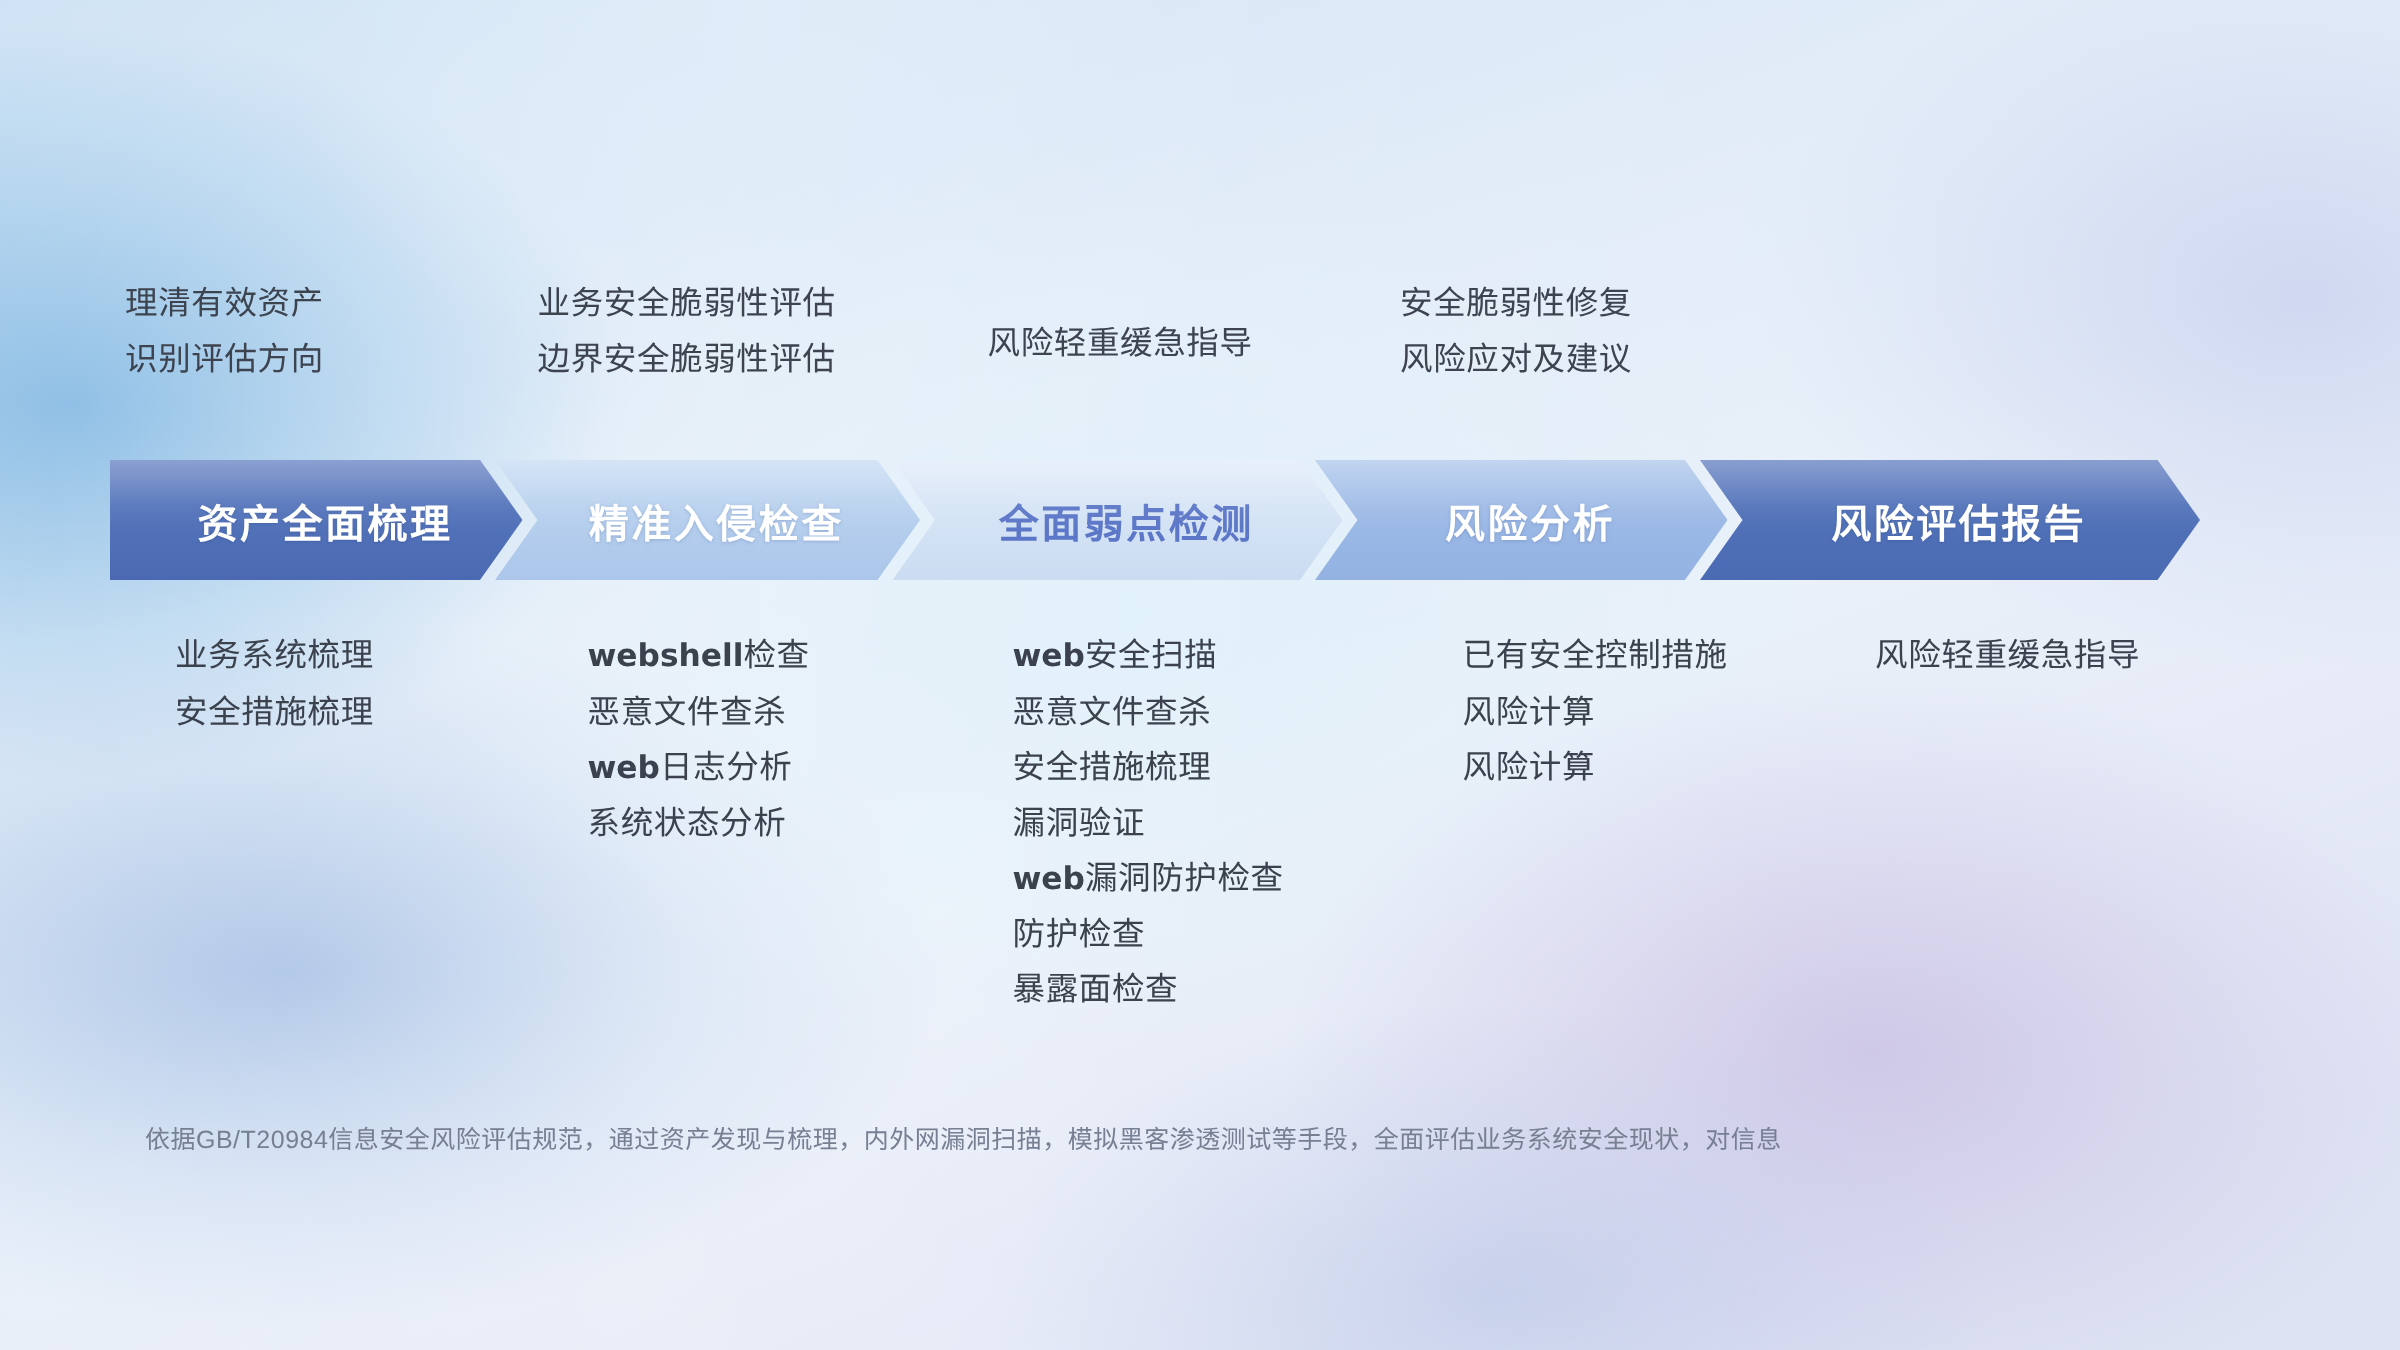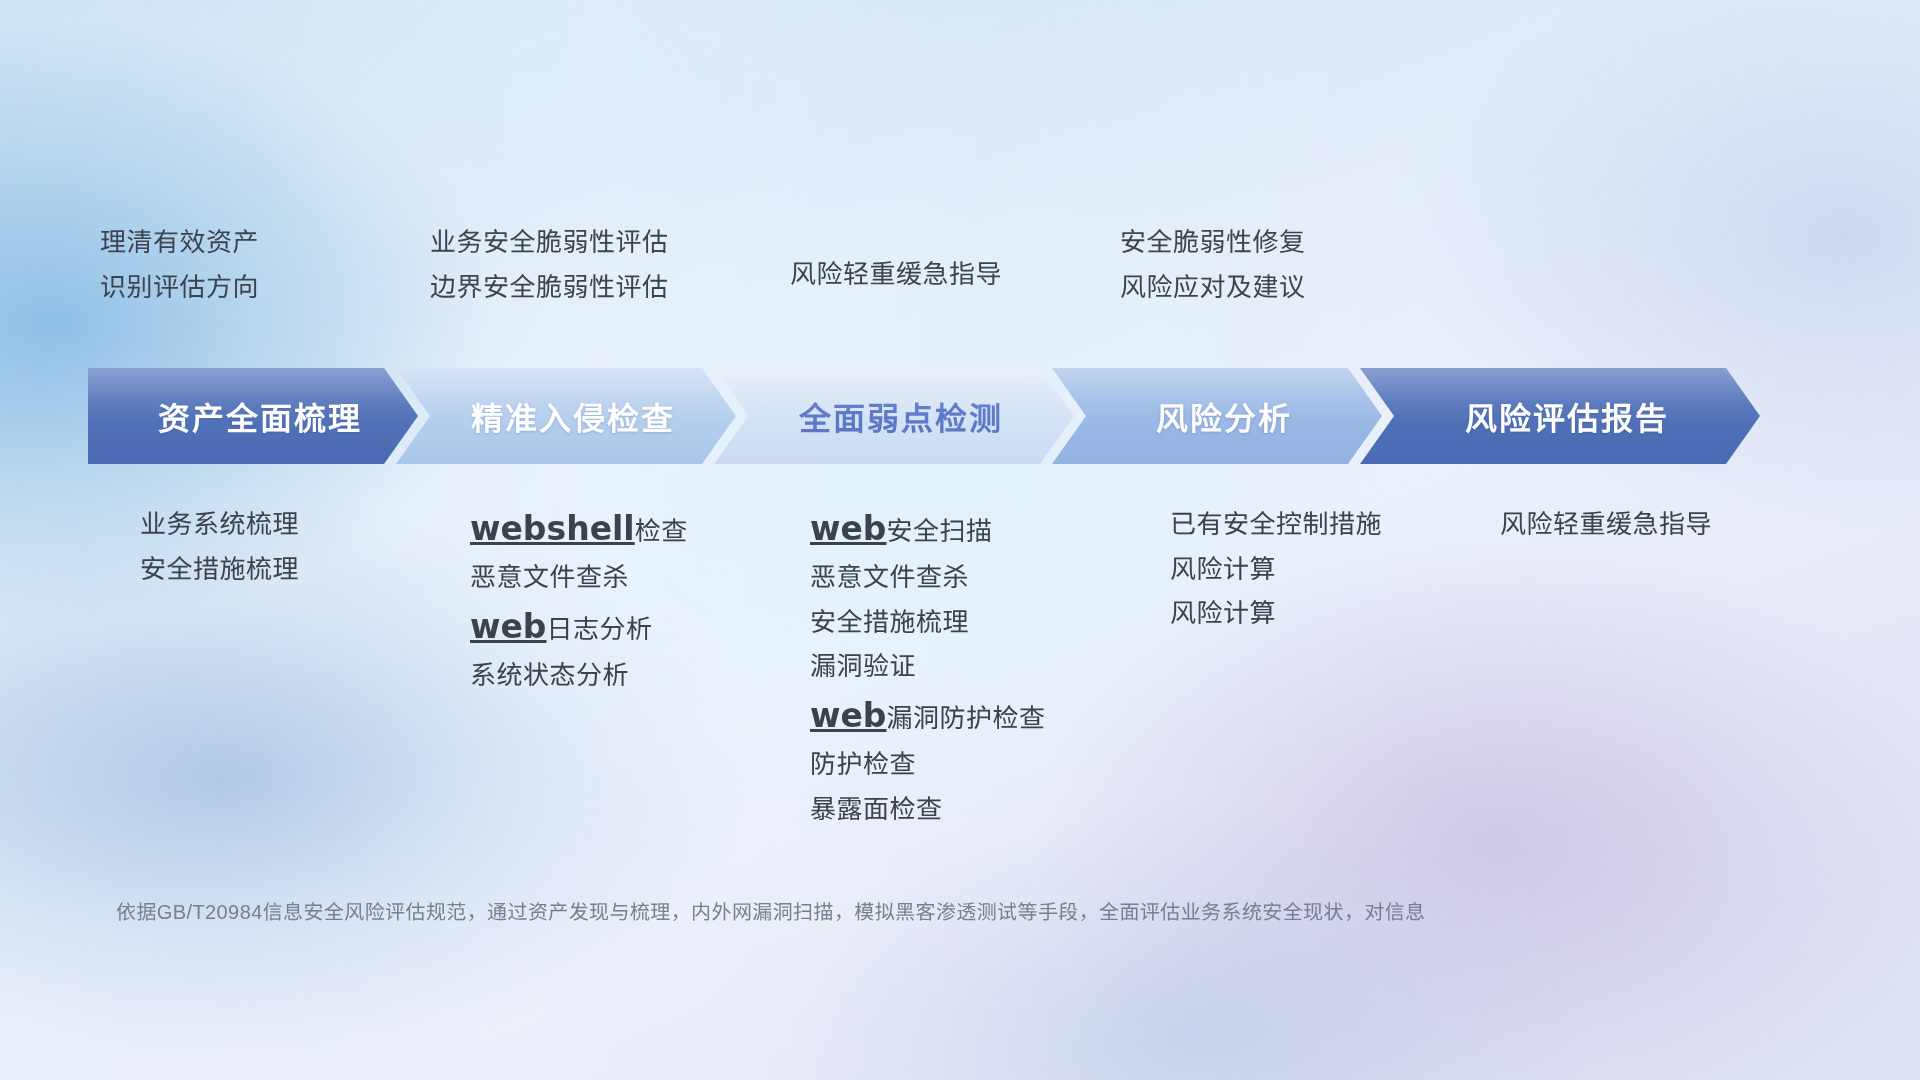--- a/index.html
+++ b/index.html
@@ -160,23 +160,22 @@
     font-size: 26px;
     color: #3b424e;
     letter-spacing: 0.5px;
     line-height: 1.25;
     white-space: nowrap;
     margin-left: 40px;
   }
   .lat {
     font-family: "DejaVu Sans", "Liberation Sans", sans-serif;
     font-weight: bold;
-    font-size: 33px;
+    font-size: 25px;
     letter-spacing: 0;
-    text-decoration: underline;
   }
 
   
   .footer {
     position: absolute;
     left: 100px;
     top: 880px;
     width: 1560px;
     font-size: 20px;
     line-height: 1.62;

